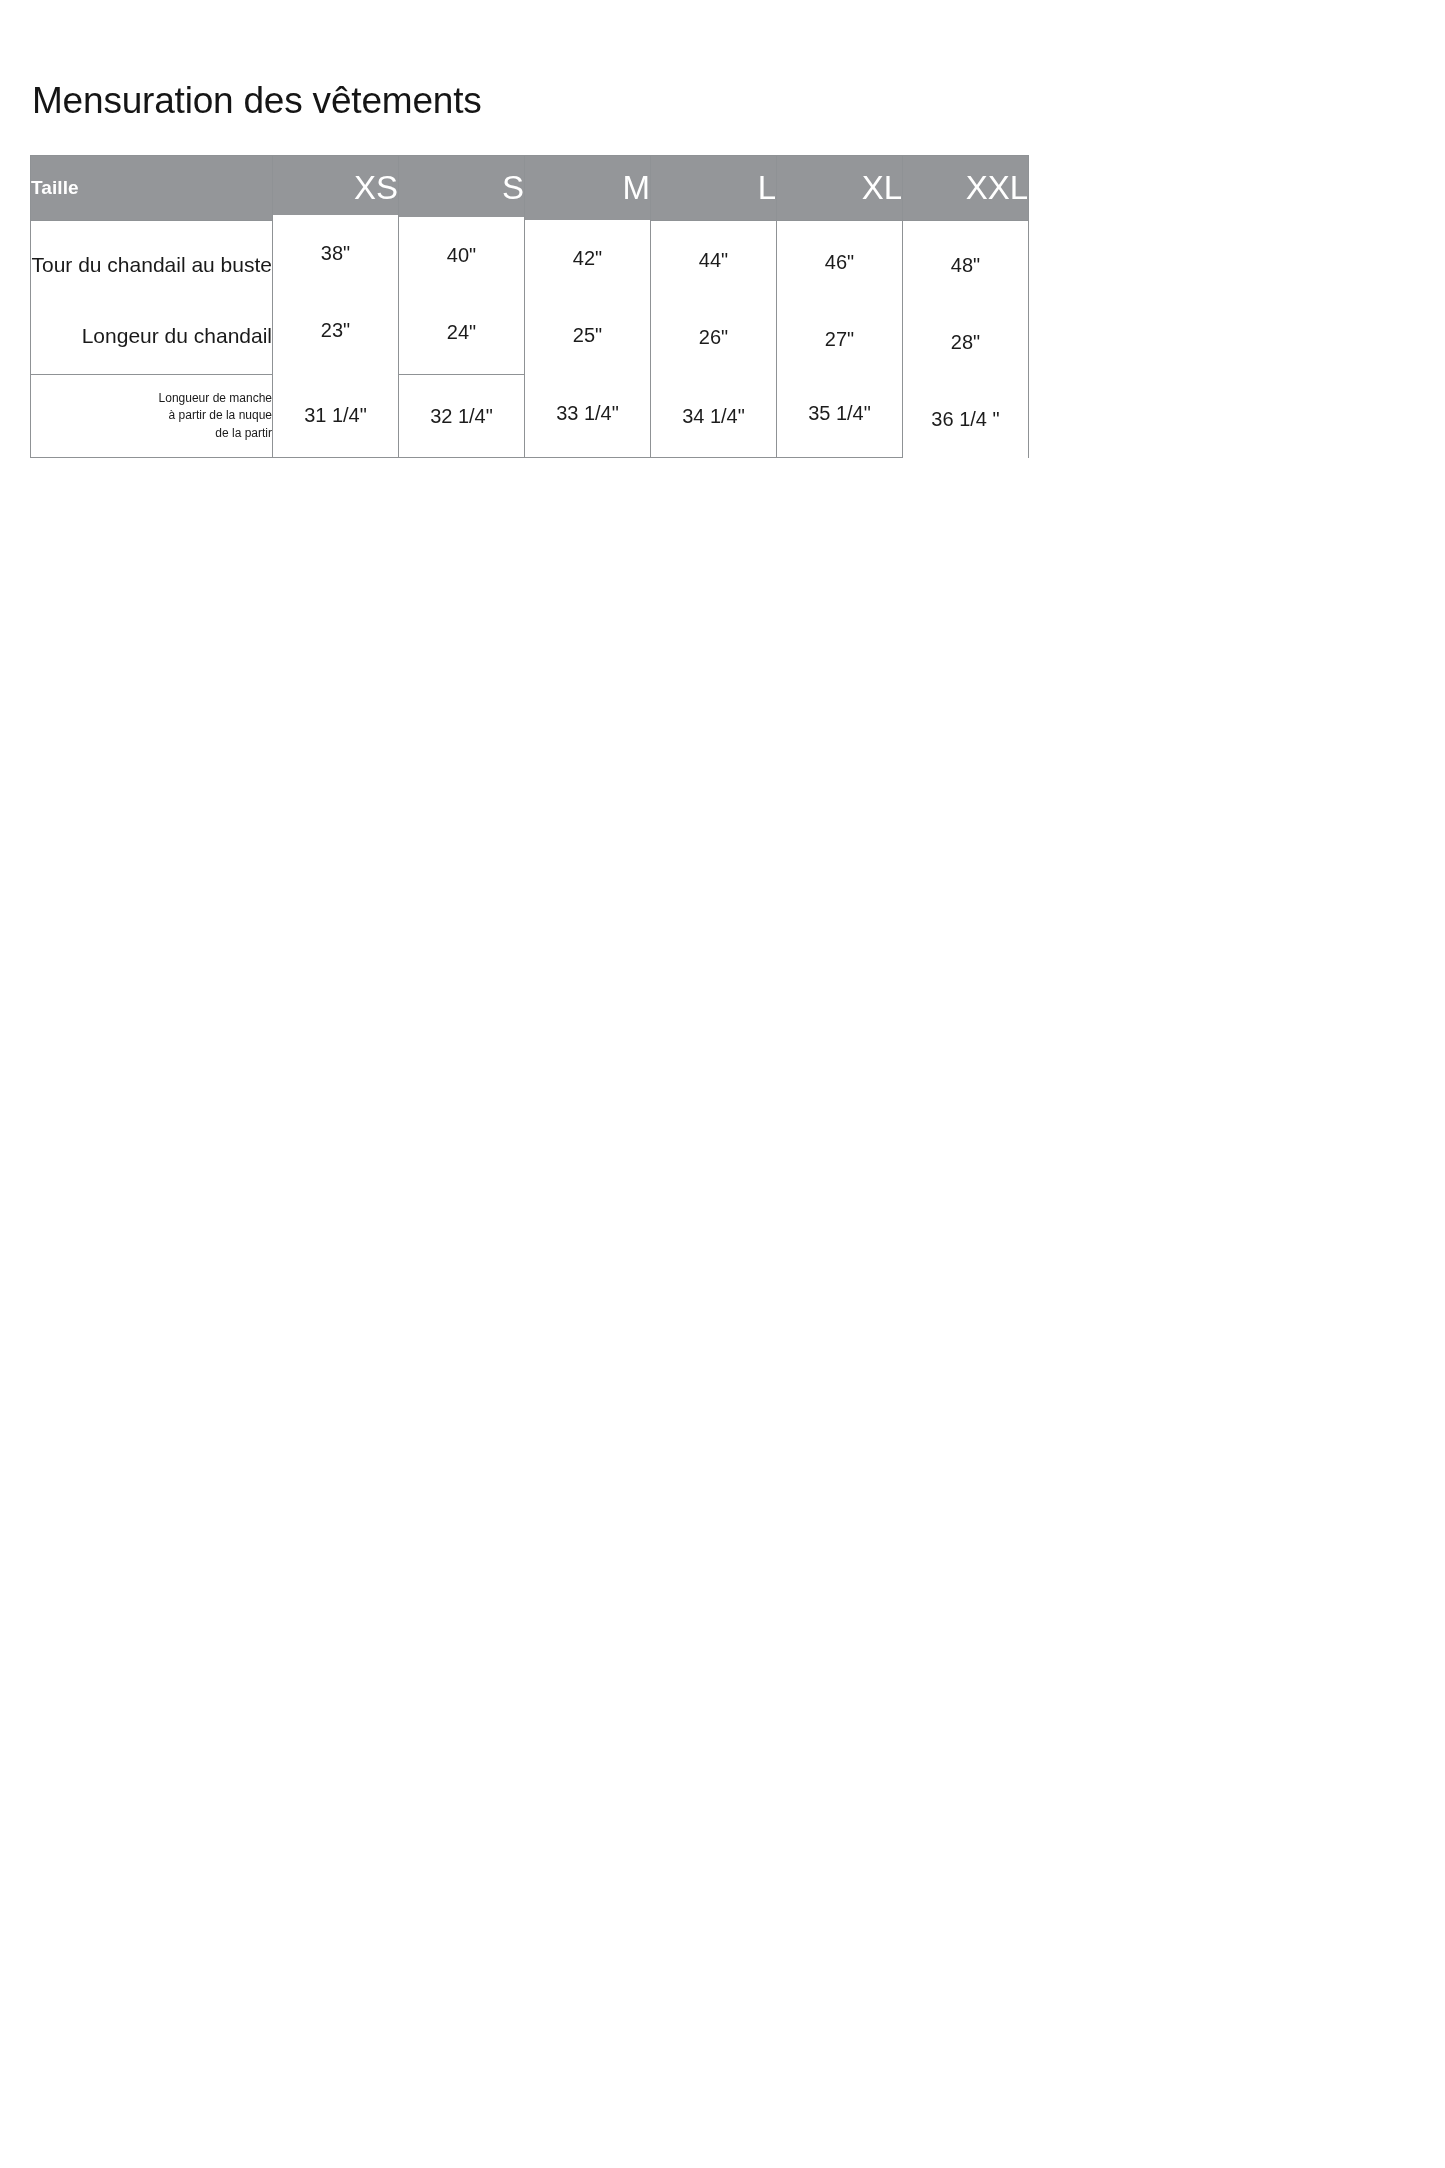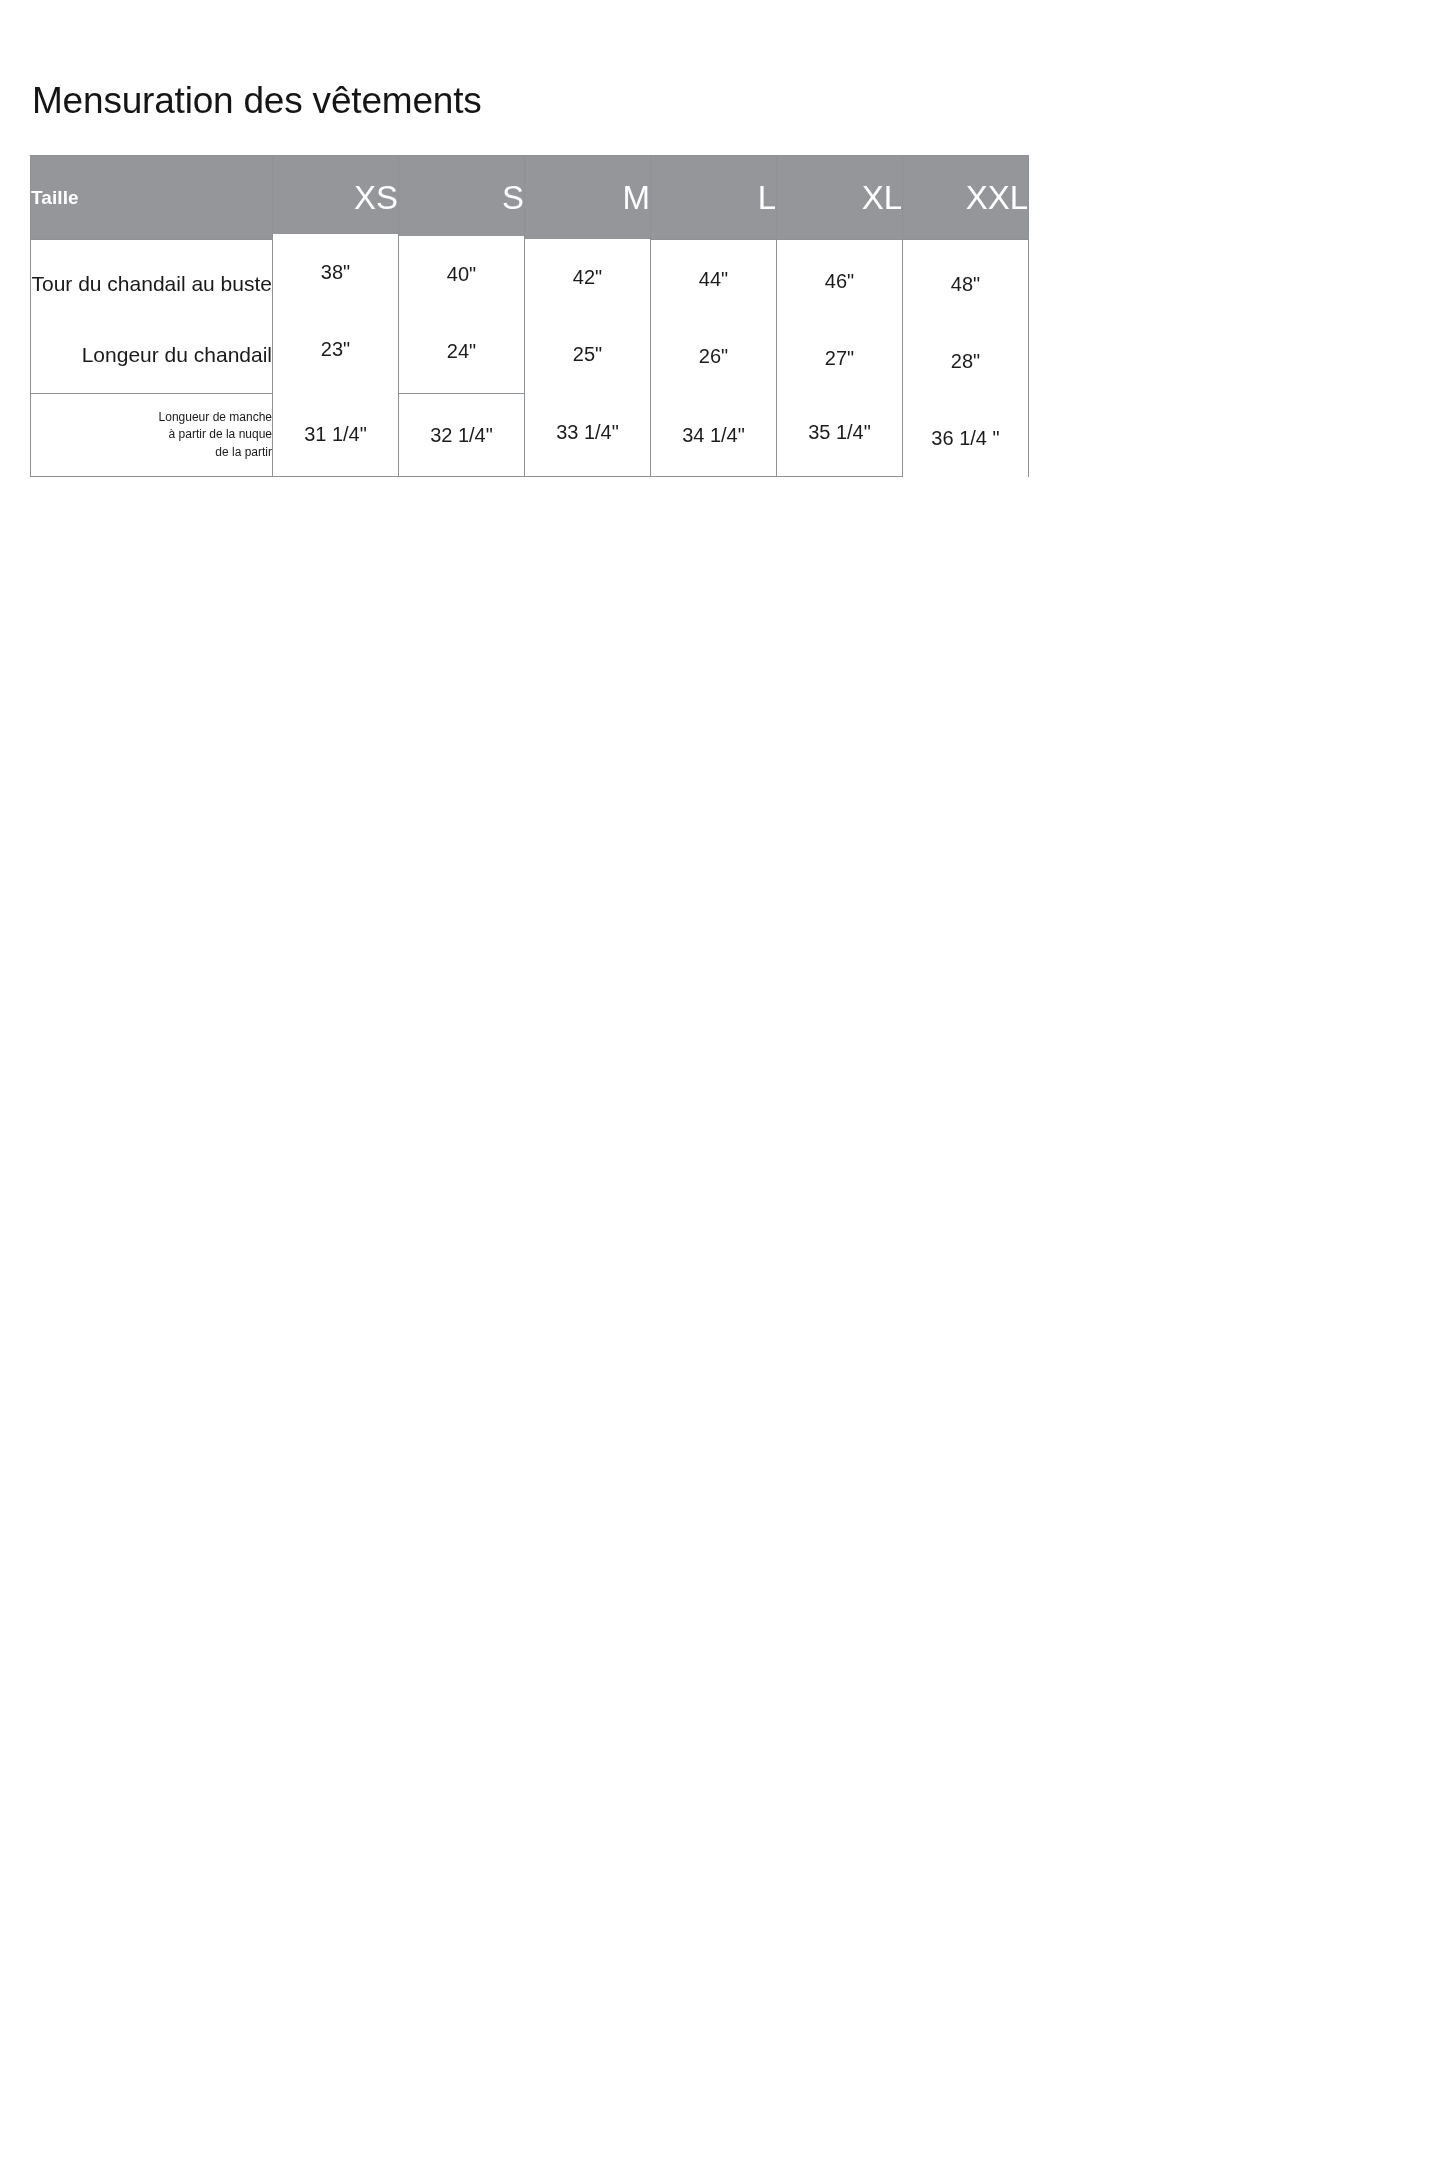--- a/index.html
+++ b/index.html
@@ -57,21 +57,21 @@
     padding: 0;
     vertical-align: middle;
     box-sizing: border-box;
   }
 
   
   thead th {
     background: #949699;
     color: #ffffff;
     border-color: #6f7275;
-    height: 84px;
+    height: 65px;
   }
   th.head-label {
     text-align: left;
     padding-left: 14px;
     font-size: 19px;
     font-weight: bold;
     letter-spacing: 0.1px;
   }
   th.head-size {
     text-align: right;

